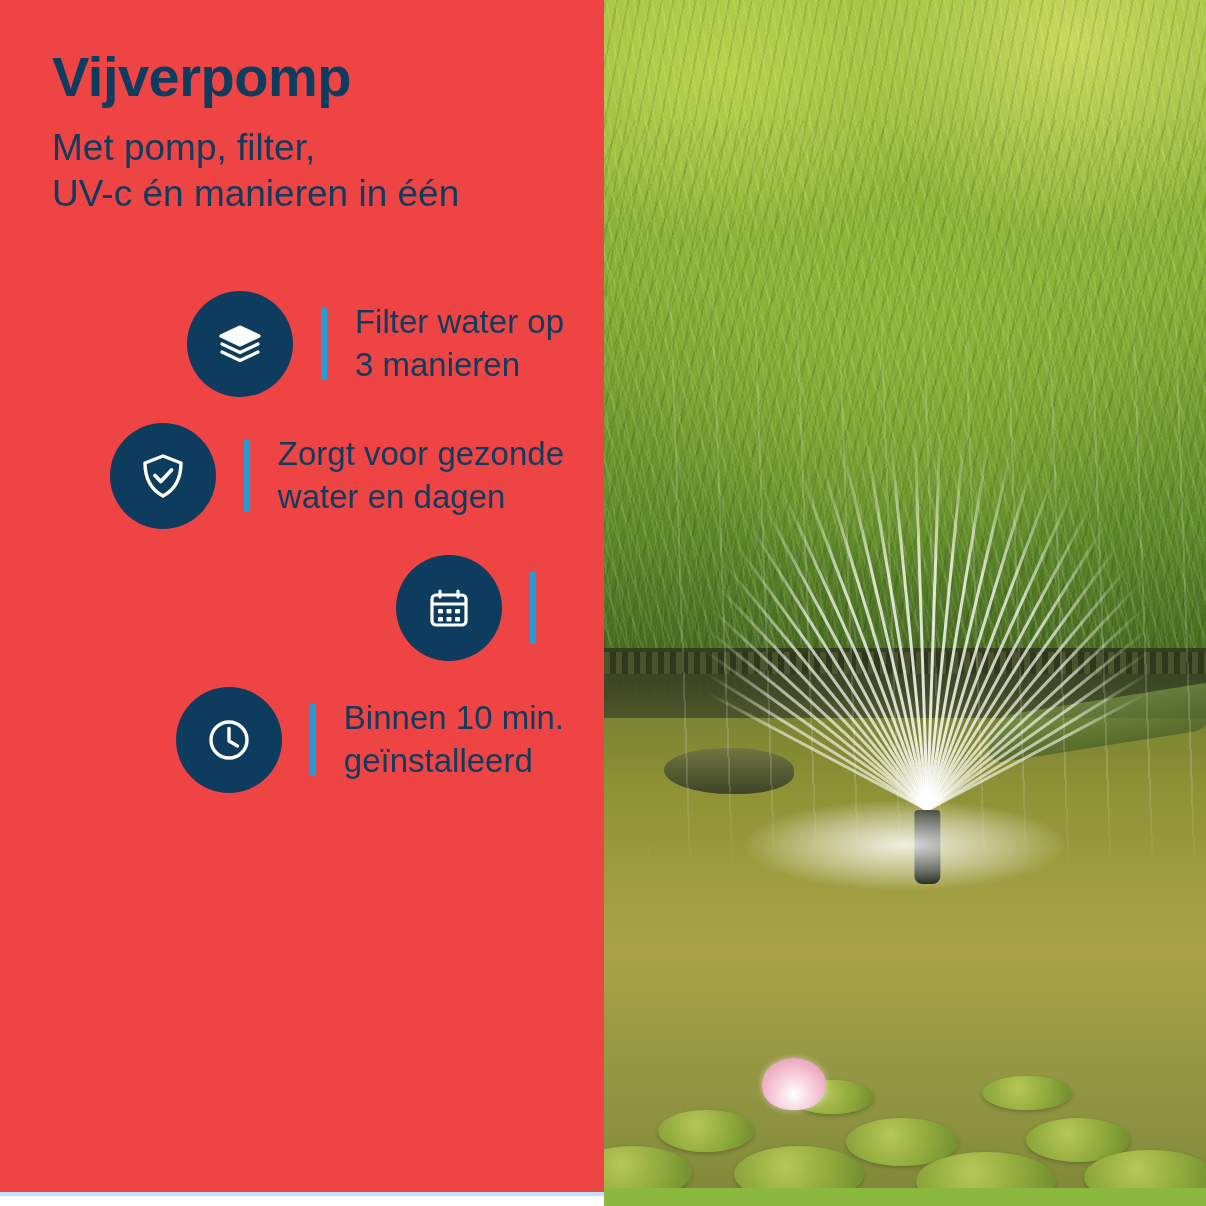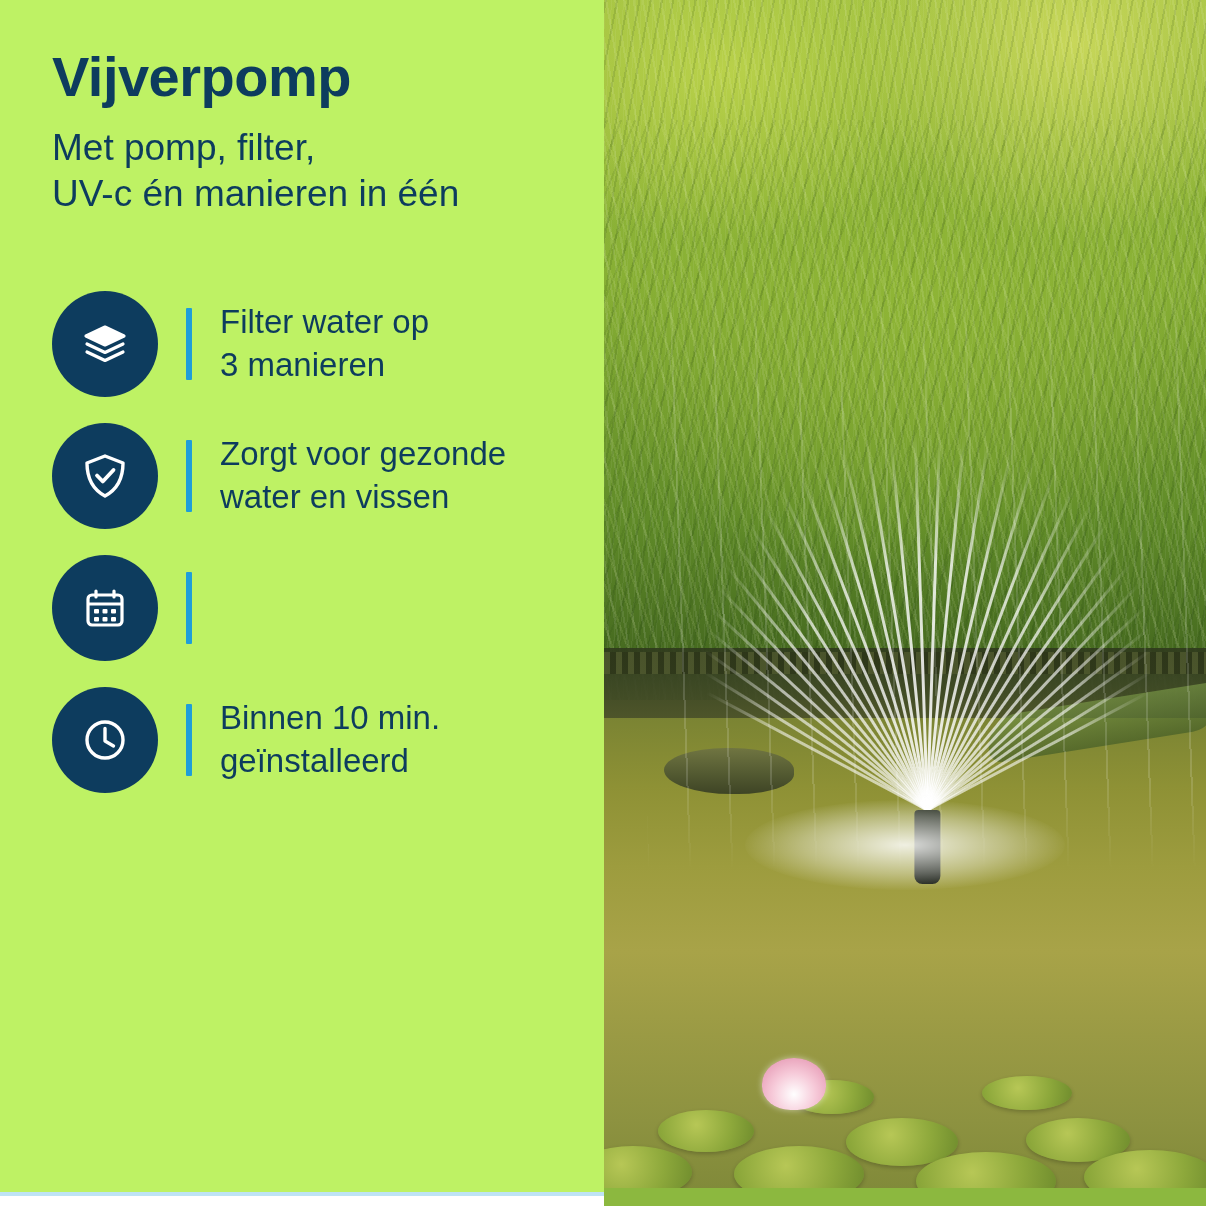--- a/index.html
+++ b/index.html
@@ -18,21 +18,21 @@
     height: 1206px;
     display: flex;
     background: #ffffff;
   }
 
   
   .left {
     position: relative;
     width: 604px;
     height: 1206px;
-    background: #bef264;
+    background: #ef4444;
     padding: 48px 40px 0 52px;
   }
 
   .title {
     font-size: 56px;
     font-weight: bold;
     color: #0d3c5e;
     letter-spacing: -0.5px;
     line-height: 1.05;
     margin-bottom: 18px;
@@ -49,20 +49,21 @@
     margin-top: 74px;
     display: flex;
     flex-direction: column;
     gap: 26px;
   }
 
   .feature {
     display: flex;
     align-items: center;
     height: 106px;
+    justify-content: flex-end;
   }
 
   .badge {
     flex: 0 0 auto;
     width: 106px;
     height: 106px;
     border-radius: 50%;
     background: #0d3c5e;
     display: flex;
     align-items: center;
@@ -340,21 +341,21 @@
           <span>
             <svg width="58" height="58" viewBox="0 0 58 58" aria-hidden="true">
               <path d="M29 9 L47 16 C47 30 42 42 29 49 C16 42 11 30 11 16 Z" fill="none" stroke="#ffffff" stroke-width="3.4" stroke-linejoin="round"></path>
               <path d="M21 28.5 L26.8 34.5 L37.5 23" fill="none" stroke="#ffffff" stroke-width="3.8" stroke-linecap="round" stroke-linejoin="round"></path>
             </svg>
           </span>
         </div>
         <div class="divider"></div>
         <div class="feature-text">
           <div>Zorgt voor gezonde</div>
-          <div>water en vissen</div>
+          <div>water en dagen</div>
         </div>
       </div>
 
       <div class="feature">
         <div class="badge">
           <span>
             <svg width="56" height="56" viewBox="0 0 56 56" aria-hidden="true">
               <rect x="11" y="15" width="34" height="30" rx="4" fill="none" stroke="#ffffff" stroke-width="3.2"></rect>
               <path d="M11 24 H45" stroke="#ffffff" stroke-width="3.2"></path>
               <path d="M19 11 V17 M37 11 V17" stroke="#ffffff" stroke-width="3.2" stroke-linecap="round"></path>

